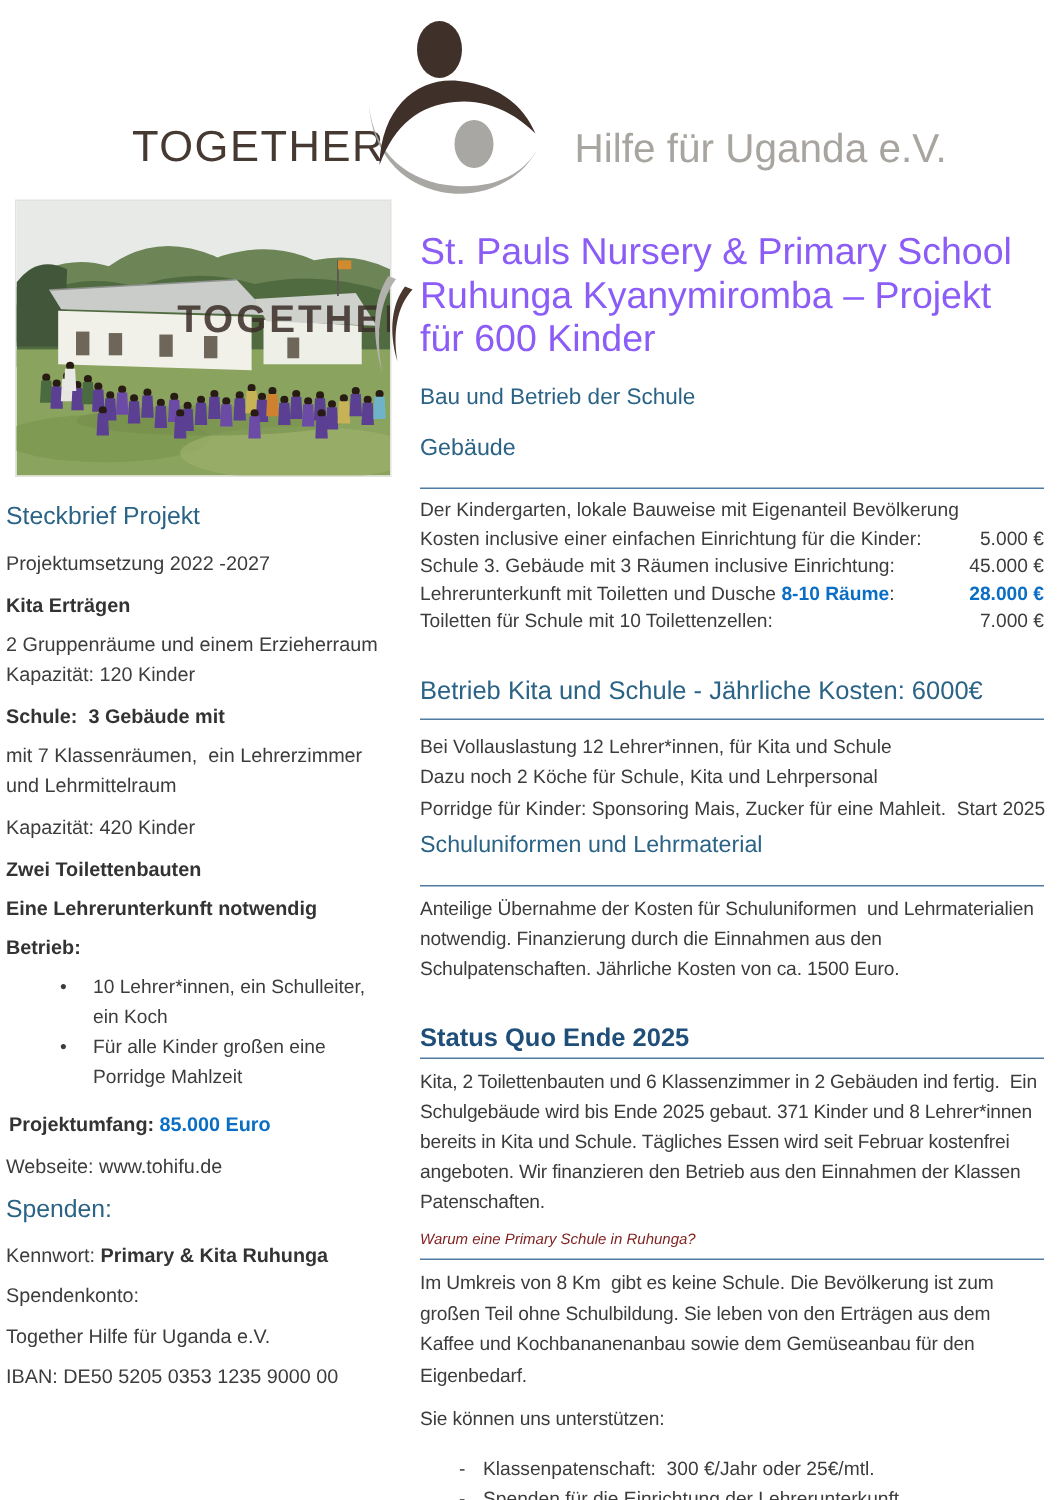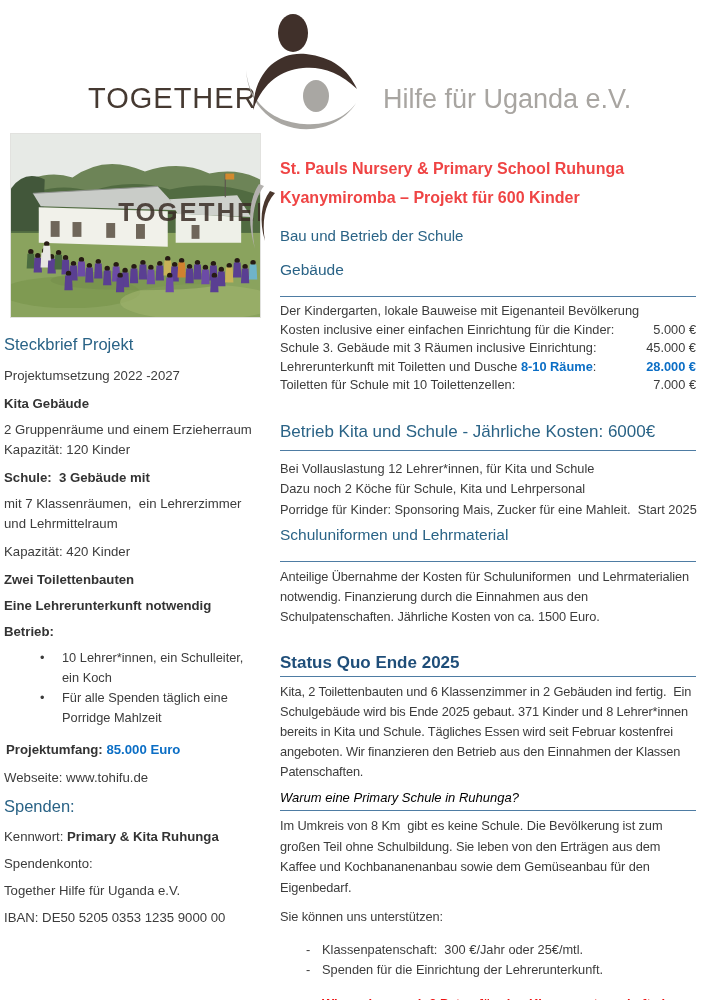--- a/index.html
+++ b/index.html
@@ -29,38 +29,38 @@
   .lbullets .dot{ position:absolute; left:36px; top:0; }
   .pumfang      { margin:12px 0 8px 2px; font-weight:bold; color:#333; }
   .pumfang .val { color:#0b6ec5; }
   .webseite     { margin-bottom:8px; }
   .spenden-h    { font-size:16.5px; color:#2a6386; margin:4px 0 11px; font-weight:normal; }
   .lline        { margin-bottom:7px; }
   .kv .v        { font-weight:bold; color:#333; }
 
   
   .maincol { position:absolute; left:280px; top:154px; width:416px; font-size:12.8px; line-height:19px; }
-  .title    { font-size:16px; line-height:29px; color:#ef4444; font-weight:bold; }
+  .title    { font-size:25px; line-height:29px; color:#8b5cf6; font-weight:normal; }
   .subtitle { margin-top:14px; font-size:15px; color:#2a6386; font-weight:normal; }
   .sec-h    { margin-top:15px; font-size:15.5px; color:#2a6386; font-weight:normal;
               border-bottom:1.5px solid #4e7ca3; padding-bottom:17px; margin-bottom:5px; }
   .geb p, .cost-row { line-height:18.5px; }
   .cost-row { display:flex; }
   .cost-row .cl { flex:1; min-width:0; white-space:nowrap; overflow:hidden; }
   .cost-row .cv { width:78px; text-align:right; white-space:nowrap; }
   .hl { color:#0b6ec5; font-weight:bold; }
   .betrieb-h { margin-top:27px; font-size:17px; color:#2a6386; font-weight:normal; }
   .rule { border-bottom:1.5px solid #4e7ca3; margin:9px 0 8px; }
   .betrieb p { line-height:20.5px; white-space:pre; }
   .uni-h   { margin-top:5px; }
   .uni p   { line-height:20px; letter-spacing:-0.1px; }
   .status-h{ margin-top:26px; font-size:17px; font-weight:bold; color:#1f4e79;
              border-bottom:1.5px solid #4e7ca3; padding-bottom:4px; margin-bottom:5px; }
   .status p{ line-height:20px; letter-spacing:-0.15px; }
-  .warum-h { margin-top:6px; font-size:13px; font-style:italic; color:#000000; font-weight:normal;
+  .warum-h { margin-top:6px; font-size:10px; font-style:italic; color:#7f1d1d; font-weight:normal;
              border-bottom:1.5px solid #4e7ca3; padding-bottom:3px; margin-bottom:5px; }
   .warum p { line-height:20.5px; letter-spacing:-0.1px; }
   .support { margin-top:9px; }
   .dbullets{ margin-top:12px; }
   .drow    { display:flex; line-height:20px; }
   .dash    { width:16px; margin-left:26px; flex:none; }
   .cta     { margin-top:14px; color:#ef1111; font-weight:bold; display:flex; font-size:12.9px; }
 </style>
 </head>
 <body>
@@ -149,21 +149,21 @@
 
   <svg class="logo-fragment" width="30" height="68" viewBox="0 0 30 68">
     <path d="M13,1 C3,16 1,38 9,66 C4,42 7,17 18,3 Z" fill="#b3b1ae"></path>
     <path d="M24,8 C15,20 13,38 19,58 C16,40 18,22 29,10 Z" fill="#4a372d"></path>
   </svg>
 
   <aside class="leftcol">
     <h2 class="h" data-bind="left_column.heading">Steckbrief Projekt</h2>
 
     <p class="block"><span data-bind="left_column.blocks.0.lines.0">Projektumsetzung 2022 -2027</span></p>
-    <p class="block bold"><span data-bind="left_column.blocks.2.lines.0">Kita Gebäude</span></p>
+    <p class="block bold"><span data-bind="left_column.blocks.2.lines.0">Kita Erträgen</span></p>
     <p class="block">
       <span style="display:block" data-bind="left_column.blocks.3.lines.0">2 Gruppenräume und einem Erzieherraum</span>
       <span style="display:block" data-bind="left_column.blocks.3.lines.1">Kapazität: 120 Kinder</span>
     </p>
     <p class="block bold"><span data-bind="left_column.blocks.4.lines.0">Schule:  3 Gebäude mit</span></p>
     <p class="block">
       <span style="display:block" data-bind="left_column.blocks.5.lines.0">mit 7 Klassenräumen,  ein Lehrerzimmer</span>
       <span style="display:block" data-bind="left_column.blocks.5.lines.1">und Lehrmittelraum</span>
     </p>
     <p class="block"><span data-bind="left_column.blocks.6.lines.0">Kapazität: 420 Kinder</span></p>
@@ -172,21 +172,21 @@
     <p class="block bold"><span data-bind="left_column.blocks.9.lines.0">Betrieb:</span></p>
 
     <ul class="lbullets">
       <li>
         <span class="dot" data-bind="left_column.bullet_marker">•</span>
         <span style="display:block" data-bind="left_column.bullets.0.lines.0">10 Lehrer*innen, ein Schulleiter,</span>
         <span style="display:block" data-bind="left_column.bullets.0.lines.1">ein Koch</span>
       </li>
       <li>
         <span class="dot" data-bind="left_column.bullet_marker">•</span>
-        <span style="display:block" data-bind="left_column.bullets.1.lines.0">Für alle Spenden täglich eine</span>
+        <span style="display:block" data-bind="left_column.bullets.1.lines.0">Für alle Kinder großen eine</span>
         <span style="display:block" data-bind="left_column.bullets.1.lines.1">Porridge Mahlzeit</span>
       </li>
     </ul>
 
     <p class="pumfang">
       <span data-bind="left_column.projektumfang.label">Projektumfang: </span><span class="val" data-bind="left_column.projektumfang.value">85.000 Euro</span>
     </p>
     <p class="webseite" data-bind="left_column.webseite">Webseite: www.tohifu.de</p>
 
     <h2 class="spenden-h" data-bind="left_column.spenden_heading">Spenden:</h2>

